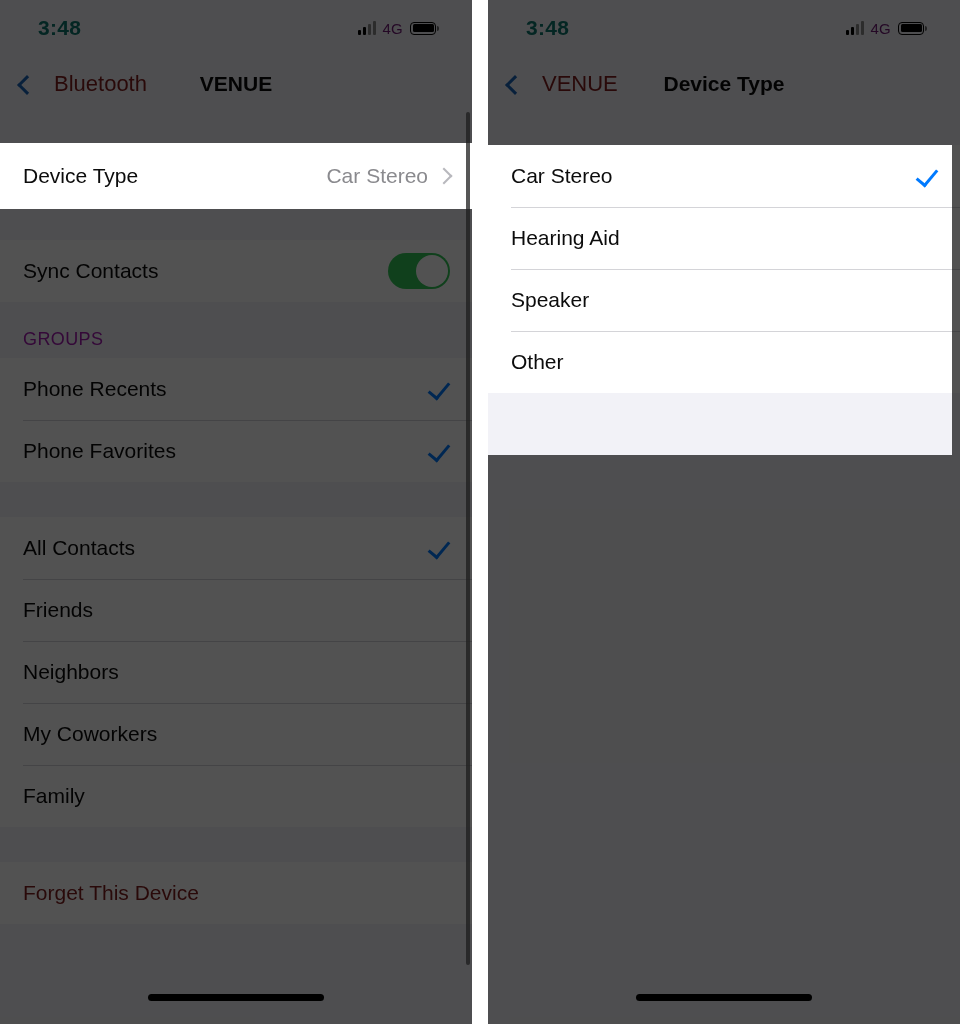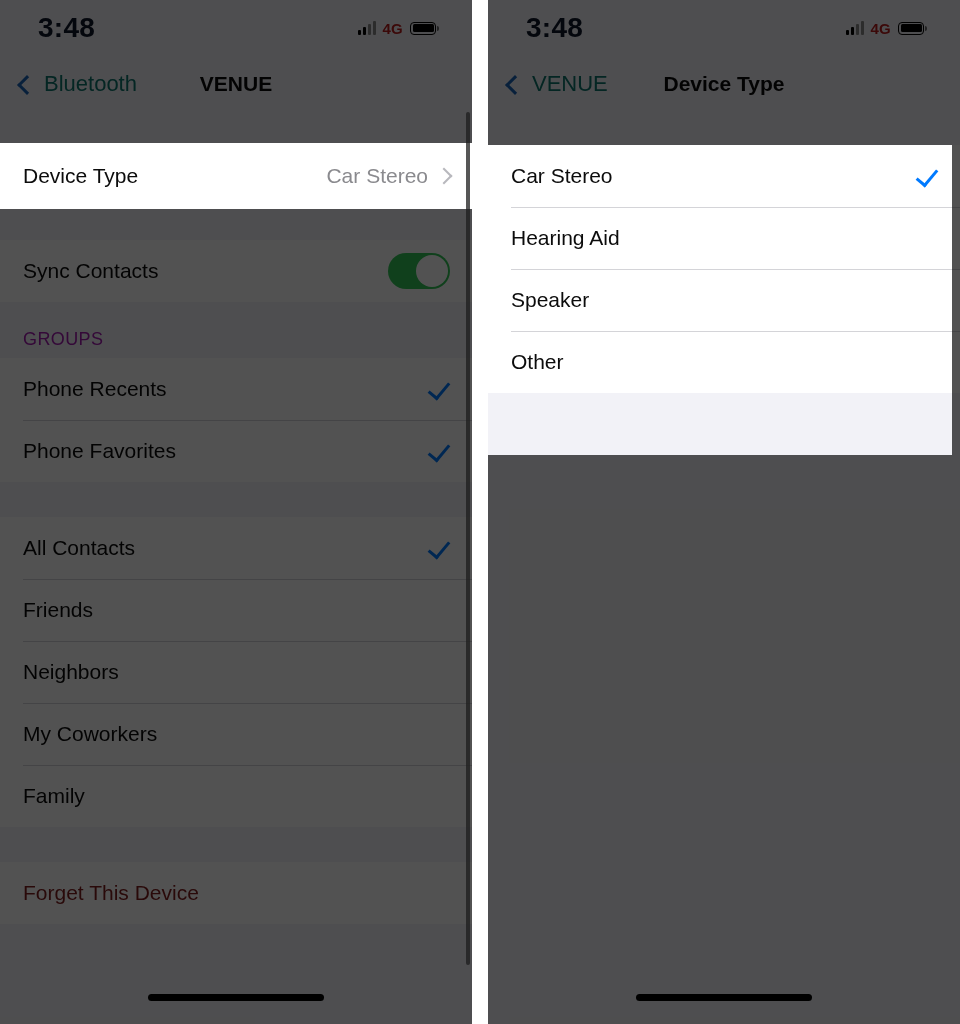--- a/index.html
+++ b/index.html
@@ -46,23 +46,23 @@
   .statusbar {
     position: relative;
     height: 56px;
     display: flex;
     align-items: center;
     justify-content: space-between;
     padding: 0 36px 0 38px;
     box-sizing: border-box;
   }
   .status-time {
-    font-size: 28px;
+    font-size: 21px;
     font-weight: bold;
-    color: #0f172a;
+    color: #0f766e;
     letter-spacing: 0.3px;
   }
   .status-right {
     display: flex;
     align-items: center;
     gap: 7px;
   }
   .signal-bars {
     display: flex;
     align-items: flex-end;
@@ -74,22 +74,22 @@
     width: 3px;
     background: #000;
     border-radius: 1px;
   }
   .signal-bars i:nth-child(1) { height: 5px;  }
   .signal-bars i:nth-child(2) { height: 8px;  }
   .signal-bars i:nth-child(3) { height: 11px; background:#8a8a8a; }
   .signal-bars i:nth-child(4) { height: 14px; background:#8a8a8a; }
   .net-label {
     font-size: 15px;
-    font-weight: bold;
-    color: #b91c1c;
+    font-weight: normal;
+    color: #701a75;
     letter-spacing: 0.2px;
   }
   .battery {
     position: relative;
     width: 26px;
     height: 13px;
     border: 1.5px solid #000;
     border-radius: 4px;
     box-sizing: border-box;
     padding: 1.5px;
@@ -117,22 +117,22 @@
     position: relative;
     height: 56px;
     display: flex;
     align-items: center;
     padding: 0 20px;
     box-sizing: border-box;
   }
   .nav-back {
     display: flex;
     align-items: center;
-    gap: 8px;
-    color: #0f766e;
+    gap: 18px;
+    color: #7f1d1d;
     font-size: 22px;
     white-space: nowrap;
   }
   .chev-left {
     display: inline-block;
     width: 11px;
     height: 11px;
     border-left: 3.4px solid #1b64b8;
     border-bottom: 3.4px solid #1b64b8;
     transform: rotate(45deg);

